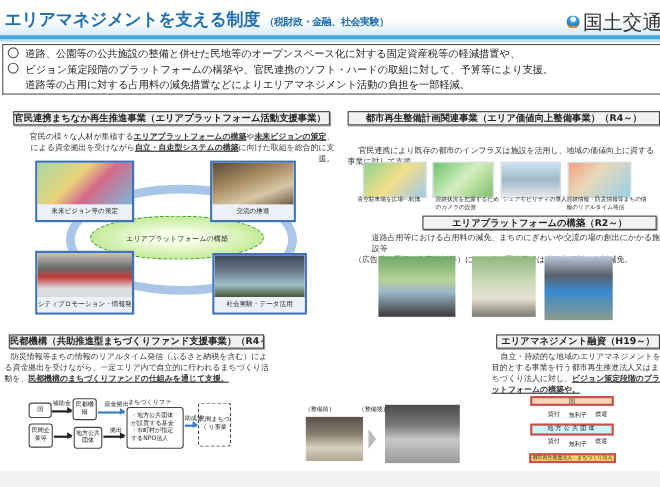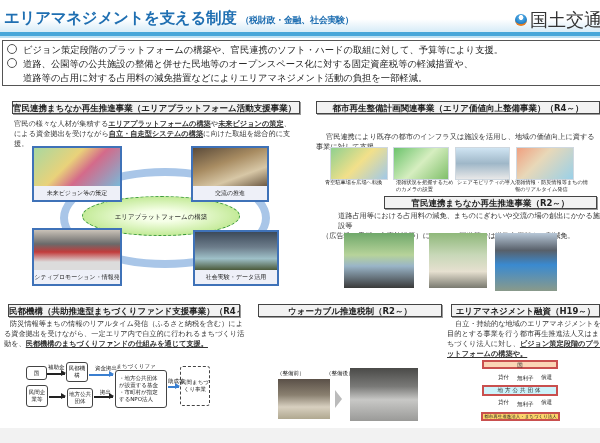--- a/index.html
+++ b/index.html
@@ -43,27 +43,27 @@
     <div class="title"><span>エリアマネジメントを支える制度</span><span class="sub">（税財政・金融、社会実験）</span></div>
     <div class="logo">
       <span class="logo-mark"></span>
       <span class="logo-text">国土交通省</span>
     </div>
   </div>
   <div class="bar"></div>
   <div class="bar2"></div>
 
   <div class="intro">
+    <div class="li"><span class="circ"></span><span>道路、公園等の公共施設の整備と併せた民地等のオープンスペース化に対する固定資産税等の軽減措置や、</span></div>
     <div class="li"><span class="circ"></span><span>ビジョン策定段階のプラットフォームの構築や、官民連携のソフト・ハードの取組に対して、予算等により支援。</span></div>
-    <div class="li"><span class="circ"></span><span>道路、公園等の公共施設の整備と併せた民地等のオープンスペース化に対する固定資産税等の軽減措置や、</span></div>
     <div class="cont">道路等の占用に対する占用料の減免措置などによりエリアマネジメント活動の負担を一部軽減。</div>
   </div>
 
   <div class="boxhdr" style="left:12px;top:101px;width:288px;height:13px;line-height:12px">官民連携まちなか再生推進事業（エリアプラットフォーム活動支援事業）（R2～）</div>
-  <div class="desc" style="left:14px;top:119px;width:290px;text-align:left">
+  <div class="desc" style="left:14px;top:119px;width:290px;text-align:right">
     <div><span>官民の様々な人材が集積する</span><span class="u">エリアプラットフォームの構築</span><span>や</span><span class="u">未来ビジョンの策定</span><span>、</span></div>
     <div><span>による資金拠出を受けながら</span><span class="u">自立・自走型システムの構築</span><span>に向けた取組を総合的に支援。</span></div>
   </div>
 
   <div class="arc" style="left:60px;top:168px;width:210px;height:100px"></div>
   <div class="ellipse">エリアプラットフォームの構築</div>
 
   <div class="photo" style="left:32px;top:146px;width:90px;height:56px">
     <div class="img" style="background:linear-gradient(135deg,#a8d8a0,#e9d27a 40%,#d46a8a 60%,#7ab8d8)"></div>
     <div class="cap">未来ビジョン等の策定</div>
@@ -85,21 +85,21 @@
   <div class="desc" style="left:316px;top:132px;width:284px;text-indent:10px">官民連携により既存の都市のインフラ又は施設を活用し、地域の価値向上に資する事業に対して支援。</div>
   <div class="ill" style="left:330px;width:58px;background:linear-gradient(135deg,#8fd08f,#f2e08a 50%,#a0c8e8)"></div>
   <div class="ill" style="left:393px;width:56px;background:linear-gradient(135deg,#6cc36c,#d6eec0 50%,#7fbf6a)"></div>
   <div class="ill" style="left:455px;width:55px;background:linear-gradient(180deg,#cfe4f2,#9fb7c8 50%,#e8e8e8)"></div>
   <div class="ill" style="left:516px;width:58px;background:linear-gradient(135deg,#f0a080,#e8d8b8 40%,#9ad0e8)"></div>
   <div class="illcap" style="left:325px;top:179px">青空駐車場を広場へ転換</div>
   <div class="illcap" style="left:396px;top:179px;width:58px;white-space:normal">混雑状況を把握するためのカメラの設置</div>
   <div class="illcap" style="left:457px;top:179px">シェアモビリティの導入</div>
   <div class="illcap" style="left:515px;top:179px;width:74px;white-space:normal">混雑情報・防災情報等まちの情報のリアルタイム発信</div>
 
-  <div class="boxhdr" style="left:384px;top:196px;width:213px;height:13px;line-height:12px">官民連携まちなか再生推進事業（R2～）</div>
+  <div class="boxhdr" style="left:384px;top:196px;width:213px;height:13px;line-height:12px">エリアプラットフォームの構築（R2～）</div>
   <div class="desc" style="left:322px;top:211px;width:278px">
     <div style="padding-left:16px">道路占用等における占用料の減免、まちのにぎわいや交流の場の創出にかかる施設等</div>
     <div>（広告塔・看板・食事施設等）について、国道等では道路占用料を９割減免。</div>
   </div>
   <div style="position:absolute;left:344px;top:233px;width:70px;height:55px;background:linear-gradient(180deg,#6fa86a,#b7d39a 40%,#9ab5c8 60%,#3a3a3a)"></div>
   <div style="position:absolute;left:429px;top:233px;width:58px;height:55px;background:linear-gradient(180deg,#8fb87a,#c8d8b8 40%,#e6e0d0 70%,#7a7a70)"></div>
   <div style="position:absolute;left:495px;top:233px;width:62px;height:58px;background:linear-gradient(180deg,#b8c8d8,#58606a 30%,#3a8ad0 55%,#8a9a8a)"></div>
 
   <div class="boxhdr" style="left:8px;top:304px;width:232px;height:13px;line-height:12px">民都機構（共助推進型まちづくりファンド支援事業）（R4～）</div>
   <div class="desc" style="left:4px;top:319px;width:244px;text-indent:6px"><span>防災情報等まちの情報のリアルタイム発信（ふるさと納税を含む）による資金拠出を受けながら、一定エリア内で自立的に行われるまちづくり活</span><span>動を、</span><span class="u">民都機構のまちづくりファンドの仕組みを通じて支援。</span></div>
@@ -117,21 +117,20 @@
   <div class="arrow" style="left:47px;top:373px;width:18px"></div>
   <div class="arrow" style="left:49px;top:396px;width:16px"></div>
   <div class="arrow blue" style="left:89px;top:374px;width:24px"></div>
   <div class="arrow" style="left:94px;top:396px;width:19px"></div>
   <div class="arrow blue" style="left:168px;top:386px;width:11px"></div>
   <div class="sm" style="left:48px;top:364px">補助金</div>
   <div class="sm" style="left:95px;top:365px">資金拠出</div>
   <div class="sm" style="left:100px;top:389px">拠出</div>
   <div class="sm" style="left:168px;top:378px">助成等</div>
 
-  <div class="boxhdr" style="left:258px;top:304px;width:184px;height:13px;line-height:12px">ウォーカブル推進税制（R2～）</div>
   <div class="sm" style="left:277px;top:370px">（整備前）</div>
   <div class="sm" style="left:326px;top:370px">（整備後）</div>
   <div style="position:absolute;left:278px;top:379px;width:52px;height:40px;background:linear-gradient(180deg,#5a5048,#8a8070 40%,#d8d0c0 70%,#b0a890)"></div>
   <div style="position:absolute;left:335px;top:390px;width:0;height:0;border-left:7px solid #bbb;border-top:9px solid transparent;border-bottom:9px solid transparent"></div>
   <div style="position:absolute;left:350px;top:368px;width:68px;height:53px;background:linear-gradient(180deg,#4a4a48,#7a7a78 35%,#c8c8c6 60%,#9a9a98)"></div>
 
   <div class="boxhdr" style="left:451px;top:304px;width:149px;height:13px;line-height:12px">エリアマネジメント融資（H19～）</div>
   <div class="desc" style="left:447px;top:319px;width:156px;text-indent:8px;white-space:normal"><span>自立・持続的な地域のエリアマネジメントを目的とする事業を行う都市再生推進法人又はまちづくり法人に対し、</span><span class="u">ビジョン策定段階のプラットフォームの構築や。</span></div>
   <div class="rbox" style="left:482px;top:360px;width:76px;height:9px;line-height:6px;background:#fbd5b5">国</div>
   <div class="sm" style="left:498px;top:374px">貸付</div>

